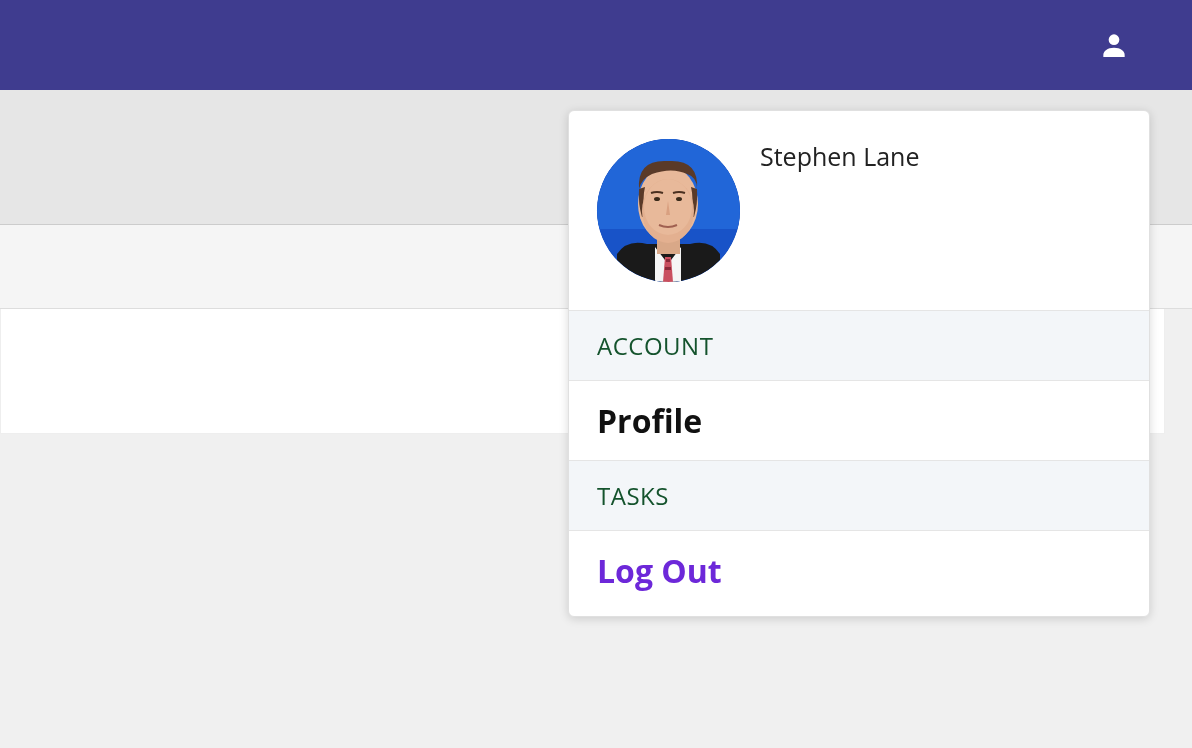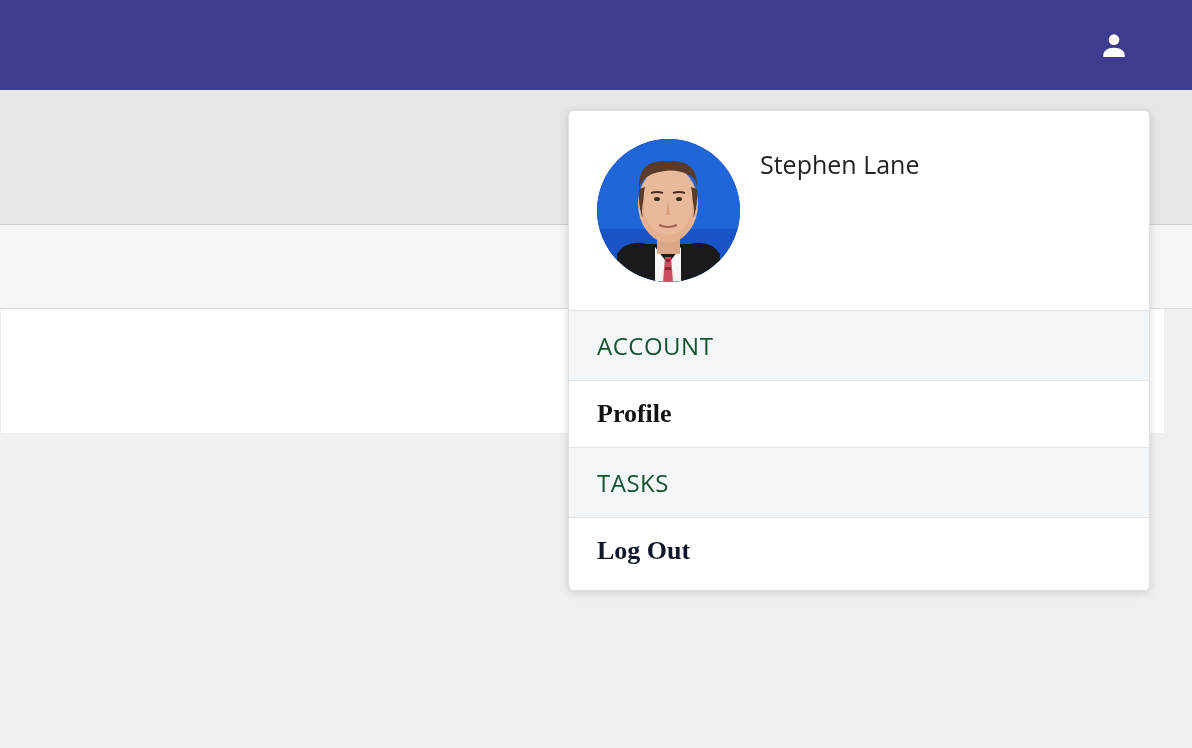--- a/index.html
+++ b/index.html
@@ -95,45 +95,44 @@
     
     .avatar svg {
       width: 100%;
       height: 100%;
     }
     
     .user-name {
       font-size: 25px;
       color: #222;
       font-weight: 400;
-      margin-top: 8px;
+      margin-top: 0;
     }
     
     .section-header {
       background: #f3f6f9;
       padding: 18px 28px;
       font-size: 24px;
       color: #14532d;
       font-weight: 400;
       letter-spacing: 0.5px;
       border-top: 1px solid #e5e5e5;
       border-bottom: 1px solid #e5e5e5;
     }
     
     .menu-item {
       padding: 18px 28px;
-      font-size: 26px;
+      font-size: 32px;
       color: #111;
       font-weight: 700;
       cursor: pointer;
-      font-family: Liberation Serif, serif;
     }
     
     .menu-item.logout {
-      color: #0f172a;
+      color: #6d28d9;
       font-weight: 700;
       padding-bottom: 24px;
     }
   </style>
 </head>
 <body>
 
 <div class="top-bar">
   <div class="user-icon">
     <svg viewBox="0 0 24 24">

